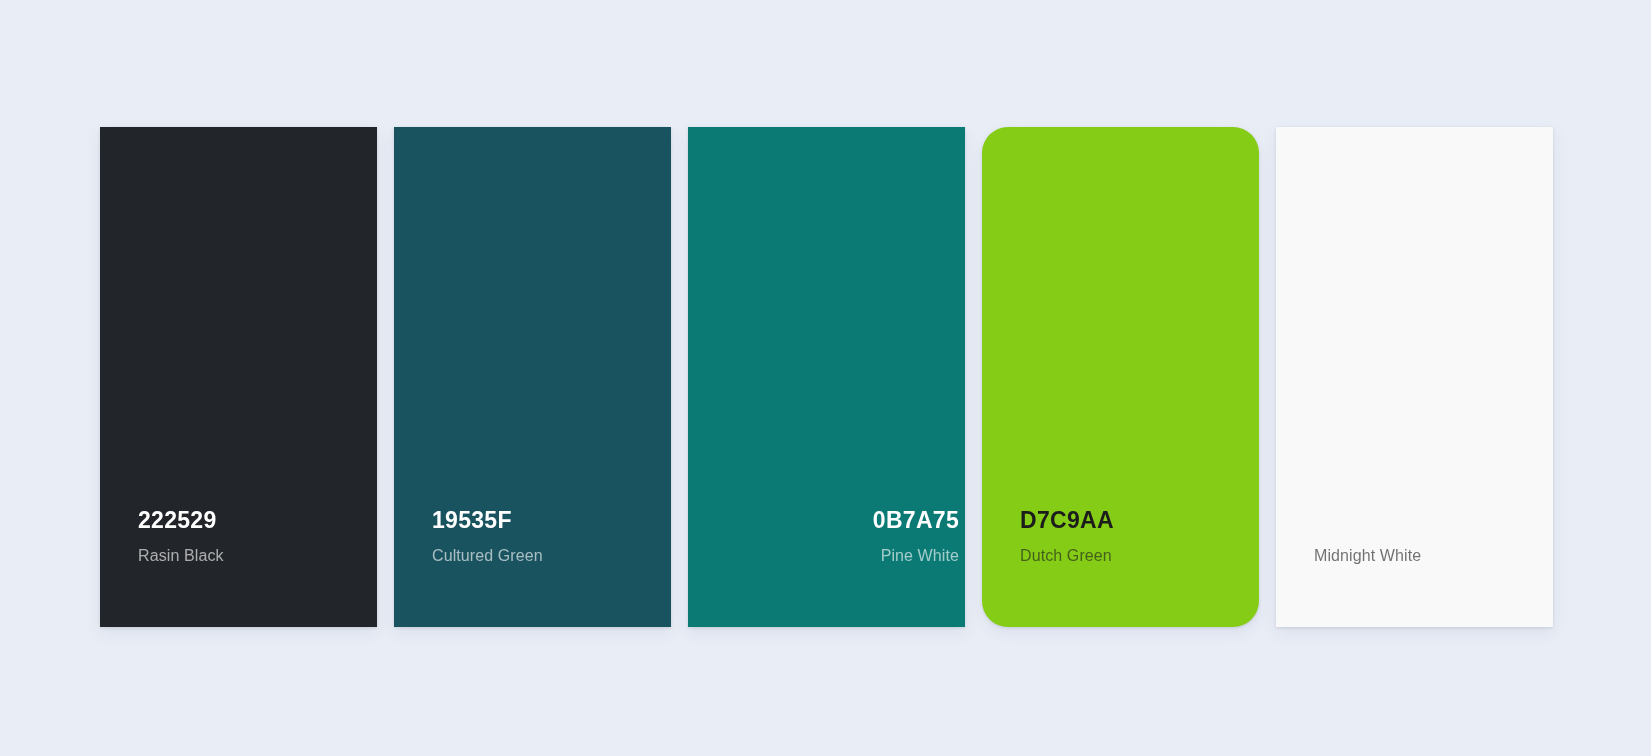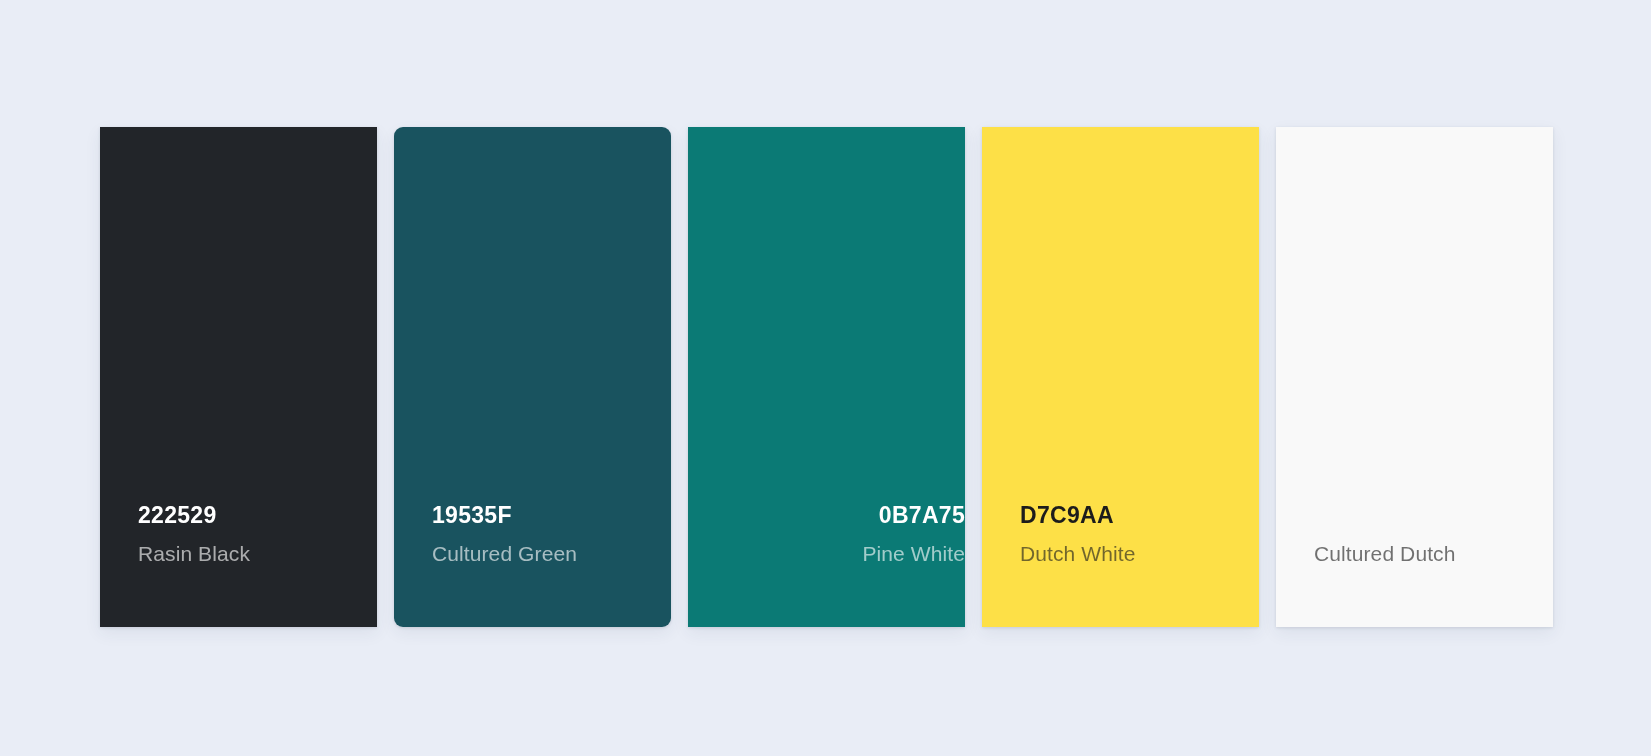--- a/index.html
+++ b/index.html
@@ -32,37 +32,37 @@
   }
 
   .swatch-card {
     position: relative;
     width: 277px;
     height: 500px;
     box-sizing: border-box;
     display: flex;
     flex-direction: column;
     justify-content: flex-end;
-    padding: 0 0 62px 38px;
+    padding: 0 6px 62px 38px;
     box-shadow: 0 1px 3px rgba(40, 52, 78, 0.13),
                 0 6px 16px rgba(40, 52, 78, 0.07);
     overflow: hidden;
   }
 
   .swatch-hex {
     font-size: 23px;
     font-weight: bold;
     letter-spacing: 0.3px;
     line-height: 1.1;
     margin: 0 0 14px 0;
     white-space: nowrap;
   }
 
   .swatch-name {
-    font-size: 21px;
+    font-size: 16px;
     font-weight: normal;
     letter-spacing: 0.1px;
     line-height: 1.1;
     margin: 0;
     white-space: nowrap;
   }
 
   .tone-light .swatch-hex { color: #ffffff; }
   .tone-light .swatch-name { color: rgba(255, 255, 255, 0.62); }
 
@@ -73,33 +73,33 @@
 <body style="background: rgb(233, 237, 246);">
 
 <div id="palette-board" style="background: rgb(233, 237, 246);">
   <div id="swatch-row">
 
     <div class="swatch-card tone-light" style="background-color: rgb(34, 37, 41);">
       <div class="swatch-hex">222529</div>
       <div class="swatch-name">Rasin Black</div>
     </div>
 
-    <div class="swatch-card tone-light" style="background-color: rgb(25, 83, 95); border-radius: 9px;">
+    <div class="swatch-card tone-light" style="background-color: rgb(25, 83, 95);">
       <div class="swatch-hex">19535F</div>
       <div class="swatch-name">Cultured Green</div>
     </div>
 
     <div class="swatch-card tone-light" style="background-color: rgb(11, 122, 117); text-align: right;">
       <div class="swatch-hex">0B7A75</div>
       <div class="swatch-name">Pine White</div>
     </div>
 
-    <div class="swatch-card tone-dark" style="background-color: #fde047;">
+    <div class="swatch-card tone-dark" style="background-color: #84cc16; border-radius: 26px;">
       <div class="swatch-hex">D7C9AA</div>
-      <div class="swatch-name">Dutch White</div>
+      <div class="swatch-name">Dutch Green</div>
     </div>
 
     <div class="swatch-card tone-dark" style="background-color: rgb(249, 249, 249);">
-      <div class="swatch-name">Cultured Dutch</div>
+      <div class="swatch-name">Midnight White</div>
     </div>
 
   </div>
 </div>
 
 </body></html>

